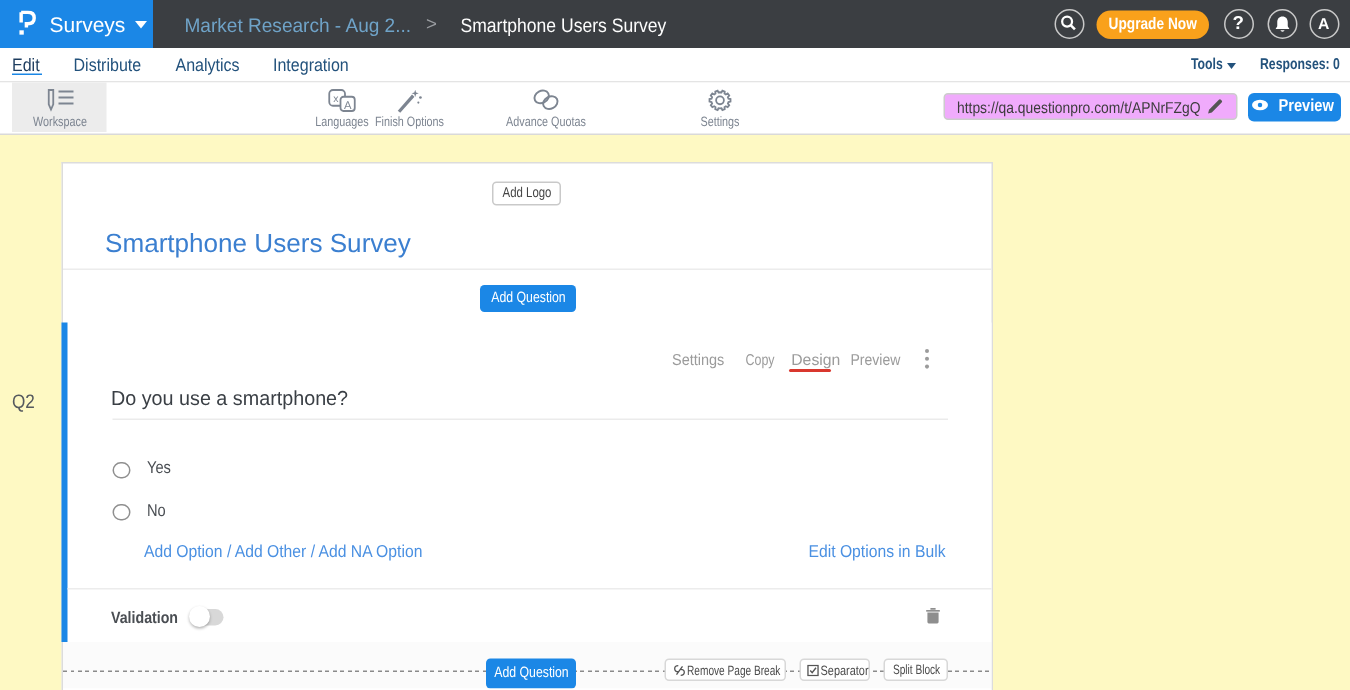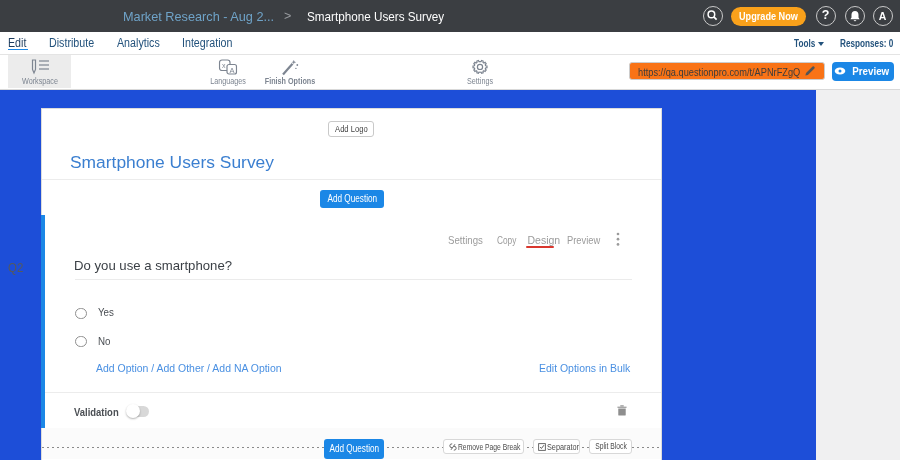--- a/index.html
+++ b/index.html
@@ -26,26 +26,26 @@
   #tools { top:4.5px; left:794px; font-size:10.5px; font-weight:bold; color:#23527c; transform:scaleX(0.78); }
   #toolscaret { left:818px; top:9.5px; width:0; height:0; border-left:3.5px solid transparent; border-right:3.5px solid transparent; border-top:4px solid #23527c; }
   #responses { top:4.5px; left:840px; font-size:10.5px; font-weight:bold; color:#23527c; transform:scaleX(0.78); }
 
   
   #toolbar { left:0; top:55px; width:900px; height:35px; background:#fff; border-bottom:1px solid #d9d9d9; }
   .tool { top:0; height:33px; text-align:center; color:#7d8591; }
   .tool .lbl { position:absolute; bottom:2.5px; left:50%; transform:translateX(-50%) scaleX(0.8); transform-origin:50% 50%; font-size:9px; color:#7d8591; white-space:nowrap; }
   .tool svg { position:absolute; top:4px; left:50%; transform:translateX(-50%); }
   #t-workspace { background:#ececec;padding-left:35px; }
-  #urlbox { left:629px; top:7px; width:196px; height:17.5px; background:#f97316; border:1px solid #ccc; border-radius:3px; }
+  #urlbox { left:629px; top:7px; width:196px; height:17.5px; background:#f0abfc; border:1px solid #ccc; border-radius:3px; }
   #urltext { left:8px; top:2.5px; font-size:10.5px; color:#3c3c3c; transform:scaleX(0.88); }
   #preview { left:832px; top:6.5px; width:62px; height:19.5px; background:#1b87e6; border-radius:4px; color:#fff; text-align:center; line-height:19px; font-size:11.5px; font-weight:bold; }
 
   
-  #content { left:0; top:90px; width:816px; height:370px; background:#1d4ed8; }
+  #content { left:0; top:90px; width:900px; height:370px; background:#fef9c3; }
   #card { left:41px; top:18px; width:621px; height:352px; background:#fff; border:1px solid #dcdcdc; border-bottom:none; }
   #addlogo { left:286px; top:12px; width:46px; height:15.5px; background:#fff; border:1px solid #c9c9c9; border-radius:3px; text-align:center; font-size:9.5px; color:#444; line-height:14px; }
   #title { left:28px; top:43.3px; font-size:17.4px; color:#3b7fd0; }
   #div1 { left:0; top:70px; width:619px; height:1px; background:#ececec; }
   .addq { background:#1b87e6; border-radius:3px; color:#fff; text-align:center; font-size:10px; font-weight:normal; }
 
   
   #qblock { left:0; top:105.5px; width:619px; height:213px; background:#fff; }
   #qborder { left:-1.5px; top:0; width:4px; height:213px; background:#1b87e6; }
   #q2 { left:-33.7px; top:45.8px; font-size:13px; color:#55595e; transform:scaleX(0.88); }
@@ -64,20 +64,29 @@
 
   
   #strip { left:0; top:318.5px; width:619px; height:31.5px; background:#fbfbfb; }
   #dashline { left:0; top:19.2px; width:619px; height:1.2px; background:repeating-linear-gradient(90deg,#8a8a8a 0 2.4px,transparent 2.4px 5px); }
   .sbtn { top:11.5px; height:14.5px; white-space:nowrap; background:#fff; border:1px solid #d8d8d8; border-radius:3px; font-size:9px; color:#4c4c4c; text-align:center; line-height:12.5px; }
   #sliver { left:0; top:350px; width:619px; height:2px; background:#fff; }
 </style>
 </head>
 <body>
   <div id="topbar">
+    <div id="logoblock">
+      <svg width="12" height="17" viewBox="0 0 12 17" style="position:absolute;left:12px;top:7px">
+        <path d="M2.1 1.2 H6.5 Q10.8 1.2 10.8 5 Q10.8 8.8 6.5 8.8 H5.6 V11.3" fill="none" stroke="#fff" stroke-width="2.3"></path>
+        <path d="M2.1 1.2 V8" fill="none" stroke="#fff" stroke-width="2.3"></path>
+        <rect x="0.95" y="13.2" width="2.9" height="2.9" fill="#fff"></rect>
+      </svg>
+      <div id="surveys">Surveys</div>
+      <div id="caret1"></div>
+    </div>
     <div id="crumb1" class="sx">Market Research - Aug 2...</div>
     <div id="crumbsep">&gt;</div>
     <div id="crumb2" class="sx">Smartphone Users Survey</div>
     <div class="hcirc" style="left:702.5px;">
       <svg width="11" height="11" viewBox="0 0 11 11" style="margin-top:3.2px">
         <circle cx="4.4" cy="4.4" r="3.3" fill="none" stroke="#fff" stroke-width="1.5"></circle>
         <line x1="6.8" y1="6.8" x2="9.6" y2="9.6" stroke="#fff" stroke-width="1.7"></line>
       </svg>
     </div>
     <div id="upgrade"><span class="sxc" style="transform:scaleX(0.83)">Upgrade Now</span></div>
@@ -116,28 +125,37 @@
     </div>
     <div class="tool" style="left:201px; width:54px;">
       <svg width="19" height="16" viewBox="0 0 19 16">
         <rect x="1" y="1" width="10.5" height="10.5" rx="2.5" fill="none" stroke="#7d8591" stroke-width="1.2"></rect>
         <rect x="8.5" y="5.5" width="9.5" height="9.5" rx="2" fill="#fff" stroke="#7d8591" stroke-width="1.2"></rect>
         <text x="3.6" y="9" font-size="7" fill="#7d8591" font-family="Liberation Sans">x</text>
         <text x="10.9" y="13.7" font-size="7.5" fill="#7d8591" font-family="Liberation Sans">A</text>
       </svg>
       <div class="lbl">Languages</div>
     </div>
-    <div class="tool" style="left:255px; width:70px;font-weight:bold;">
+    <div class="tool" style="left:238px; width:70px;">
       <svg width="19" height="17" viewBox="0 0 19 17">
         <path d="M2.5 15.5 L12 4.8" fill="none" stroke="#7d8591" stroke-width="2.2"></path>
         <path d="M13.3 0.8 L13.9 2.6 L15.7 3.2 L13.9 3.8 L13.3 5.6 L12.7 3.8 L10.9 3.2 L12.7 2.6 Z" fill="#7d8591"></path>
         <circle cx="16.8" cy="6" r="0.9" fill="#7d8591"></circle>
         <circle cx="15.4" cy="9.4" r="0.7" fill="#7d8591"></circle>
       </svg>
       <div class="lbl">Finish Options</div>
+    </div>
+    <div class="tool" style="left:325px; width:78px;">
+      <svg width="19" height="15" viewBox="0 0 19 15">
+        <g fill="none" stroke="#7d8591" stroke-width="1.3">
+          <ellipse cx="6.6" cy="5.6" rx="5" ry="4" transform="rotate(-28 6.6 5.6)"></ellipse>
+          <ellipse cx="12.4" cy="9.4" rx="5" ry="4" transform="rotate(-28 12.4 9.4)"></ellipse>
+        </g>
+      </svg>
+      <div class="lbl">Advance Quotas</div>
     </div>
     <div class="tool" style="left:455px; width:50px;">
       <svg width="17" height="17" viewBox="0 0 34 34">
         <path fill="none" stroke="#7d8591" stroke-width="2.4" d="M17 5 L19 5.3 L20.2 2.9 L23.3 4.1 L23 6.8 L24.8 8 L27.2 6.7 L29.3 9.4 L27.5 11.5 L28.3 13.5 L31 14 L31 17.4 L28.3 18 L27.5 20 L29.3 22.2 L27.2 24.9 L24.8 23.6 L23 24.8 L23.3 27.5 L20.2 28.7 L19 26.3 L17 26.5 L15 26.3 L13.8 28.7 L10.7 27.5 L11 24.8 L9.2 23.6 L6.8 24.9 L4.7 22.2 L6.5 20 L5.7 18 L3 17.4 L3 14 L5.7 13.5 L6.5 11.5 L4.7 9.4 L6.8 6.7 L9.2 8 L11 6.8 L10.7 4.1 L13.8 2.9 L15 5.3 Z"></path>
         <circle cx="17" cy="15.8" r="5.2" fill="none" stroke="#7d8591" stroke-width="2.4"></circle>
       </svg>
       <div class="lbl">Settings</div>
     </div>
     <div id="urlbox">
       <div id="urltext" class="sx">https://qa.questionpro.com/t/APNrFZgQ</div>

